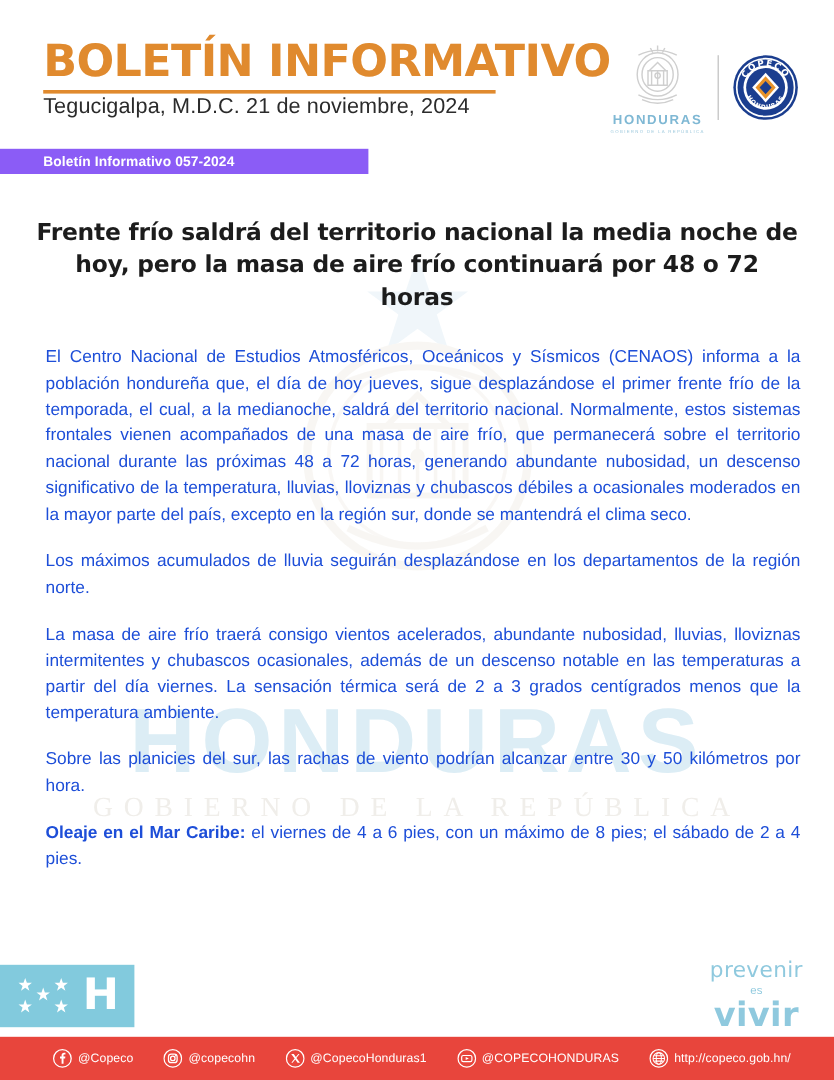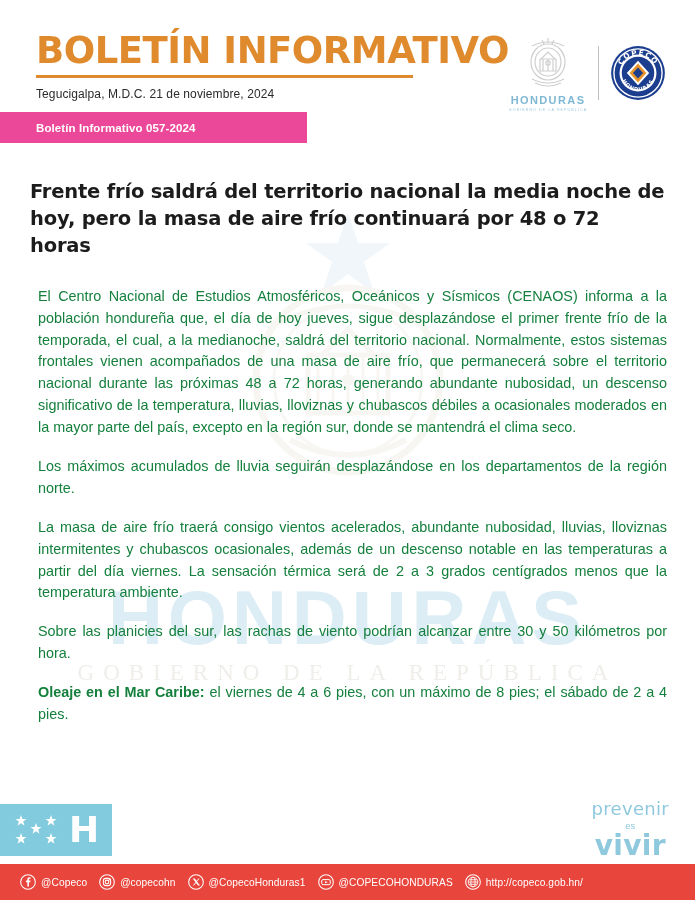--- a/index.html
+++ b/index.html
@@ -76,22 +76,21 @@
     line-height: 1;
     font-family: "DejaVu Sans", sans-serif;
   }
   .title-rule {
     width: 377px;
     height: 3px;
     background: #e08a2e;
     margin-top: 6px;
   }
   .date-line {
-    margin-top: 9px;
-    font-size: 12px;
+    font-size: 18px;
     color: #2b2b2b;
     letter-spacing: 0.1px;
   }
 
   .logos {
     display: flex;
     align-items: center;
     gap: 11px;
     padding-top: 4px;
   }
@@ -112,57 +111,59 @@
   .logo-divider {
     width: 1px;
     height: 54px;
     background: #bfbfbf;
   }
 
   
   .badge-bar {
     position: relative;
     z-index: 2;
+    margin-top: 12px;
     width: 307px;
-    height: 31px;
-    background: #ec4899;
+    height: 21px;
+    background: #8b5cf6;
     display: flex;
     align-items: center;
   }
   .badge-bar span {
     color: #ffffff;
     font-size: 11.5px;
     font-weight: bold;
     padding-left: 36px;
     letter-spacing: 0.1px;
   }
 
   
   .headline {
     position: relative;
     z-index: 2;
     margin: 36px 30px 0 30px;
+    text-align: center;
     font-size: 19.5px;
     font-weight: bold;
     line-height: 1.38;
     color: #1c1c1c;
     font-family: "DejaVu Sans", sans-serif;
     letter-spacing: -0.2px;
   }
 
   
   .body-wrap {
     position: relative;
     z-index: 2;
     margin: 26px 28px 0 38px;
   }
   .body-wrap p {
     font-size: 14.4px;
     line-height: 1.52;
-    color: #15803d;
+    color: #1d4ed8;
     text-align: justify;
     margin-bottom: 17px;
   }
   .body-wrap p.tight { margin-bottom: 2px; }
   .body-wrap p:last-child { margin-bottom: 0; }
   .body-wrap b { font-weight: bold; }
 
   
   .brand-row {
     position: absolute;
@@ -216,22 +217,22 @@
   .social-bar {
     position: absolute;
     left: 0;
     bottom: 0;
     width: 695px;
     height: 36px;
     background: #e8453c;
     z-index: 3;
     display: flex;
     align-items: center;
-    padding-left: 20px;
-    gap: 12px;
+    padding-left: 44px;
+    gap: 25px;
   }
   .social-item {
     display: flex;
     align-items: center;
     gap: 5px;
   }
   .social-item .label {
     color: #ffffff;
     font-size: 10.2px;
     letter-spacing: 0.1px;

